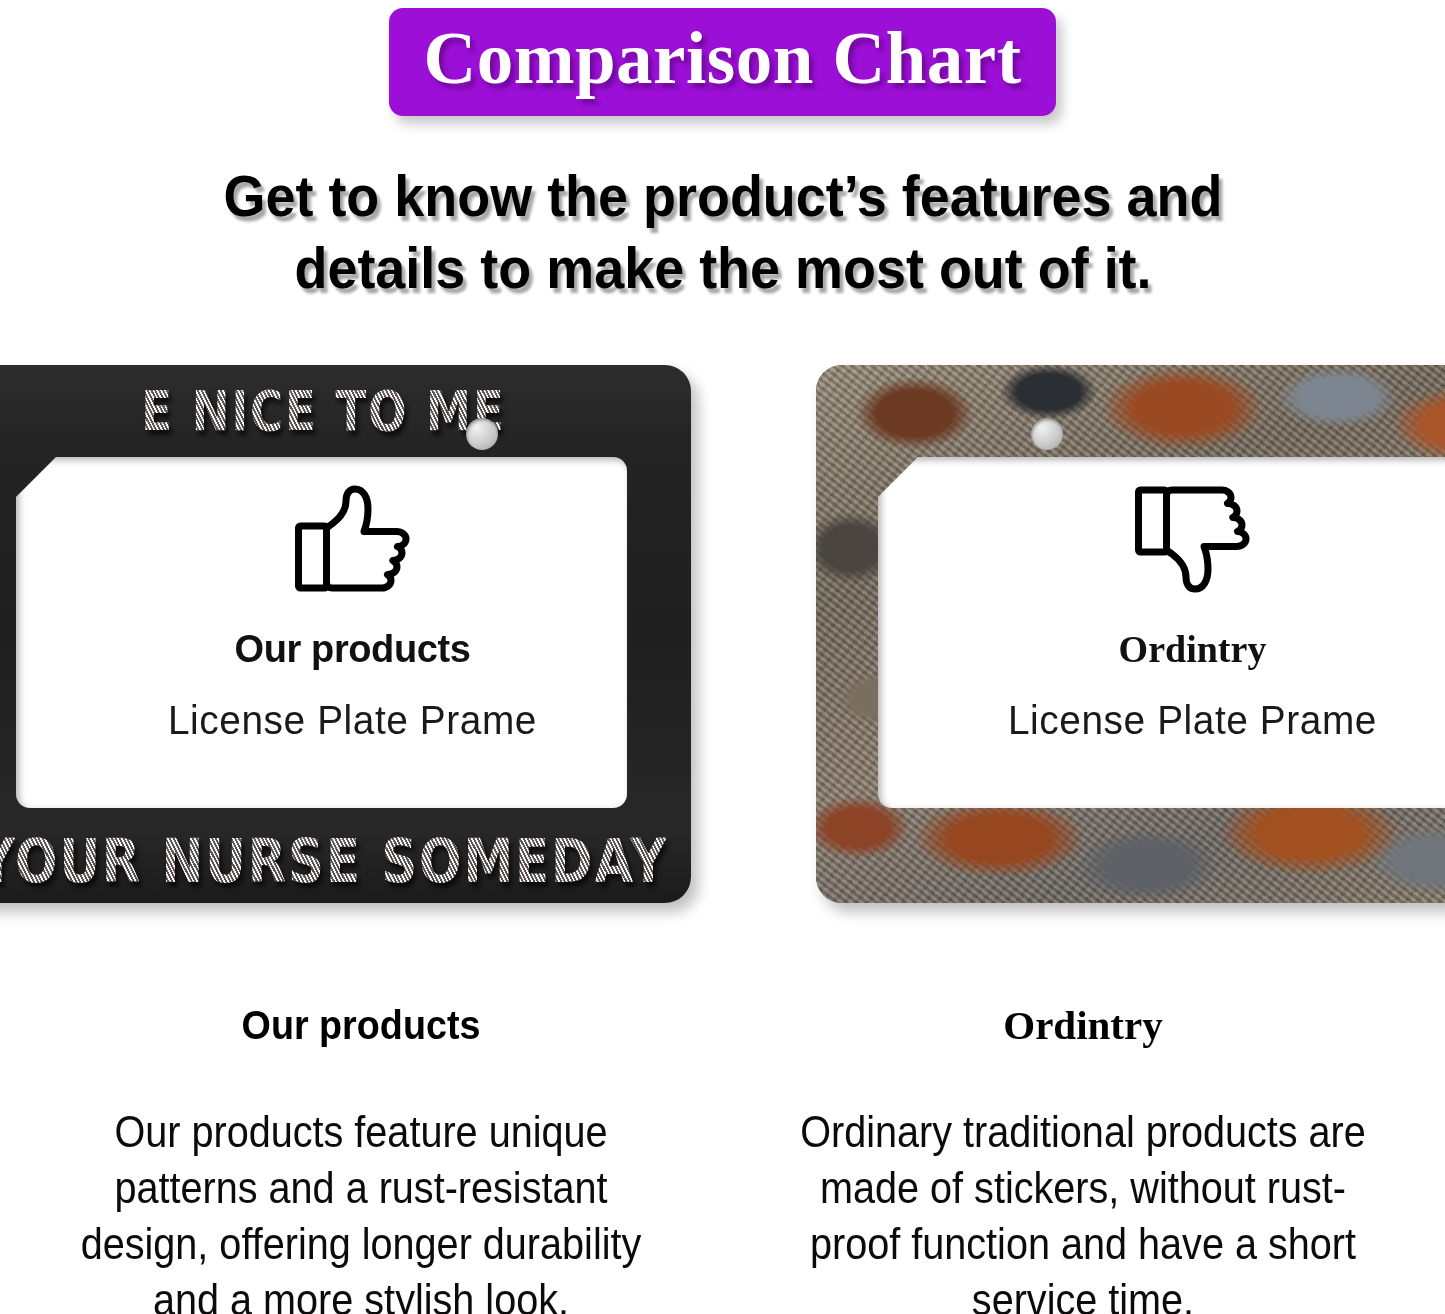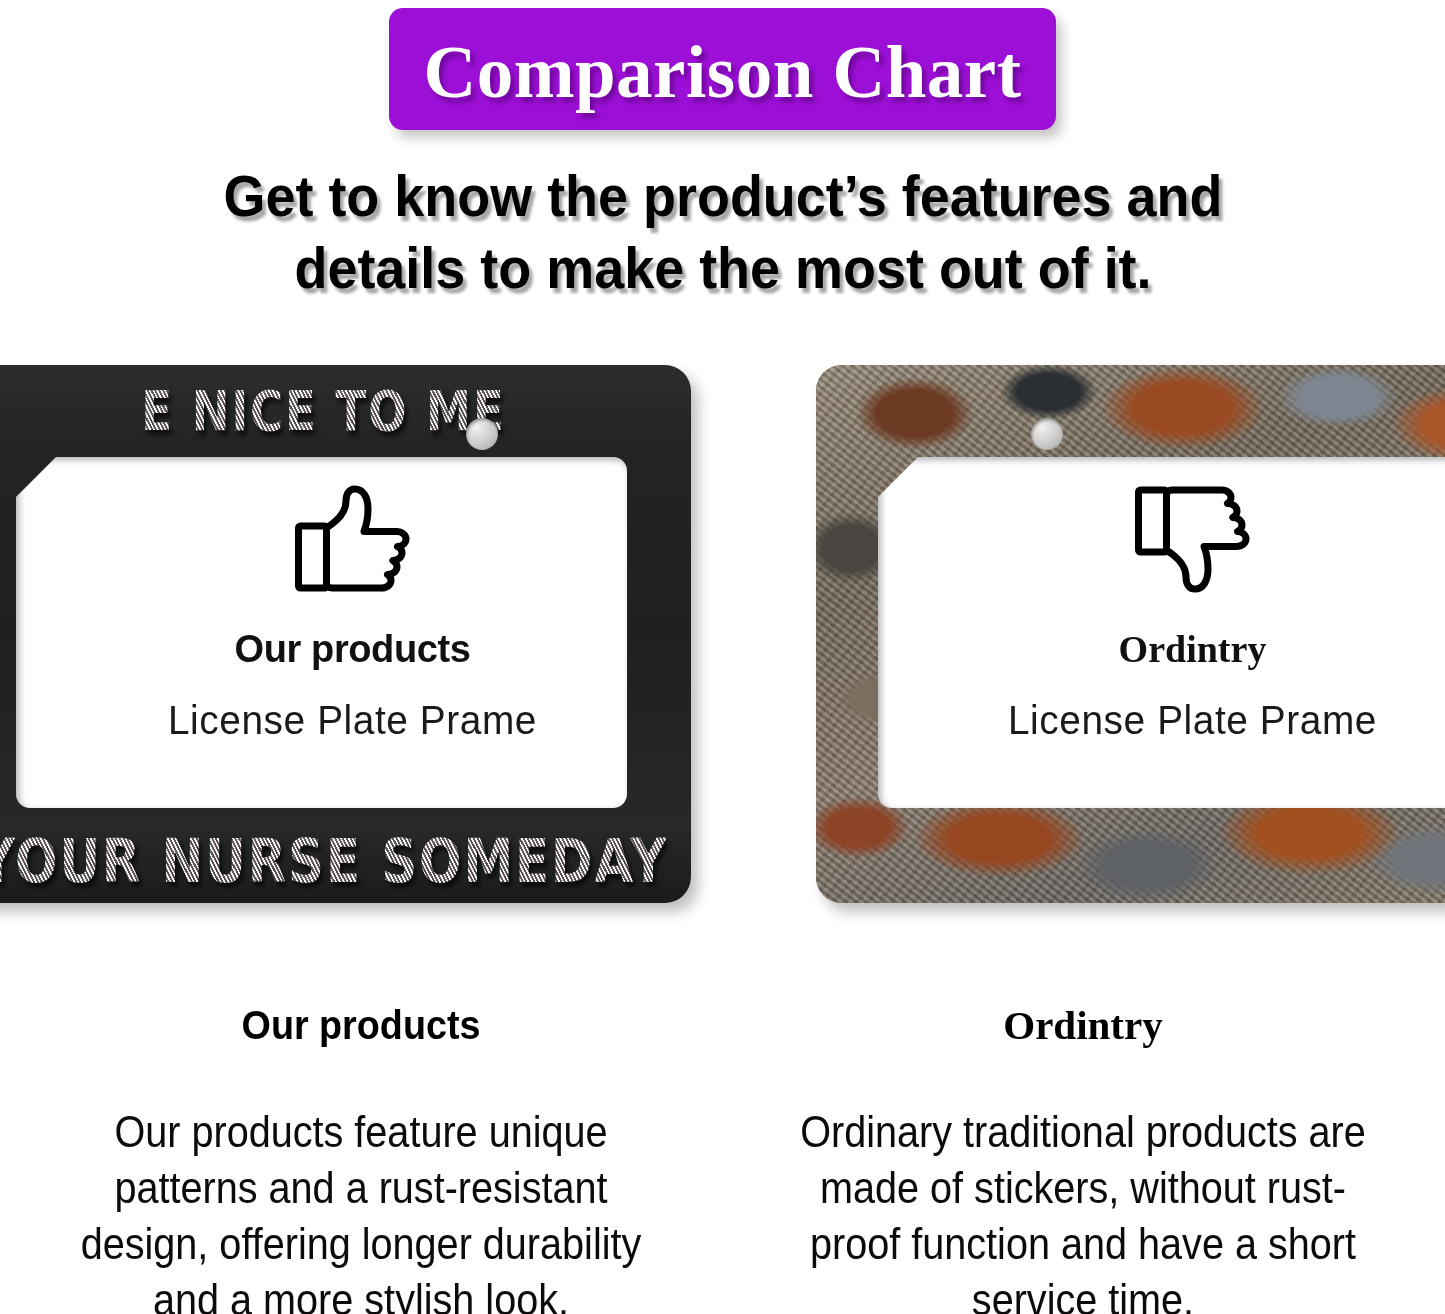--- a/index.html
+++ b/index.html
@@ -20,21 +20,21 @@
   #banner-wrap {
     position: absolute;
     left: 0; right: 0;
     top: 8px;
     display: flex;
     justify-content: center;
   }
   #title-banner {
     background: #9C0FD6;
     border-radius: 14px;
-    padding: 21px 34px 13px 34px;
+    padding: 7px 34px 13px 34px;
     box-shadow: 6px 8px 12px rgba(0,0,0,0.22);
   }
   #title-banner .txt {
     font-family: "Liberation Serif", "DejaVu Serif", serif;
     font-weight: bold;
     font-size: 73px;
     line-height: 88px;
     color: #ffffff;
     letter-spacing: 0.5px;
     white-space: nowrap;

